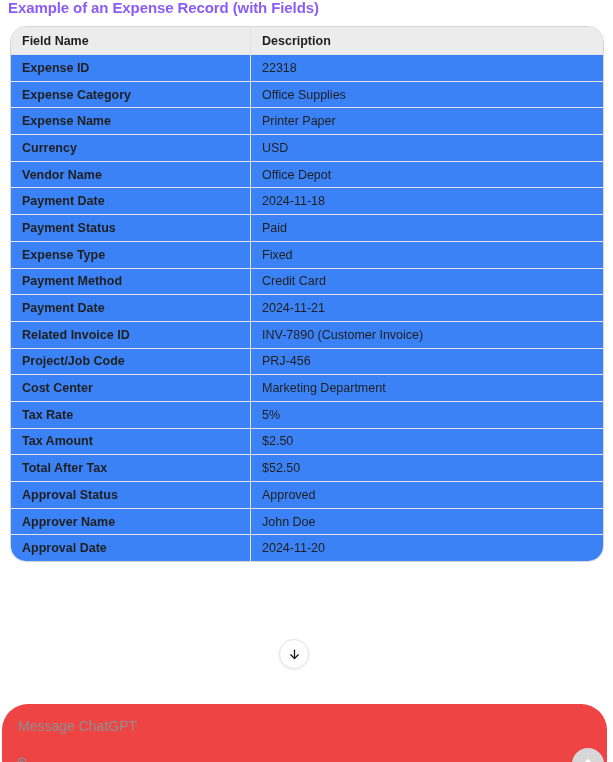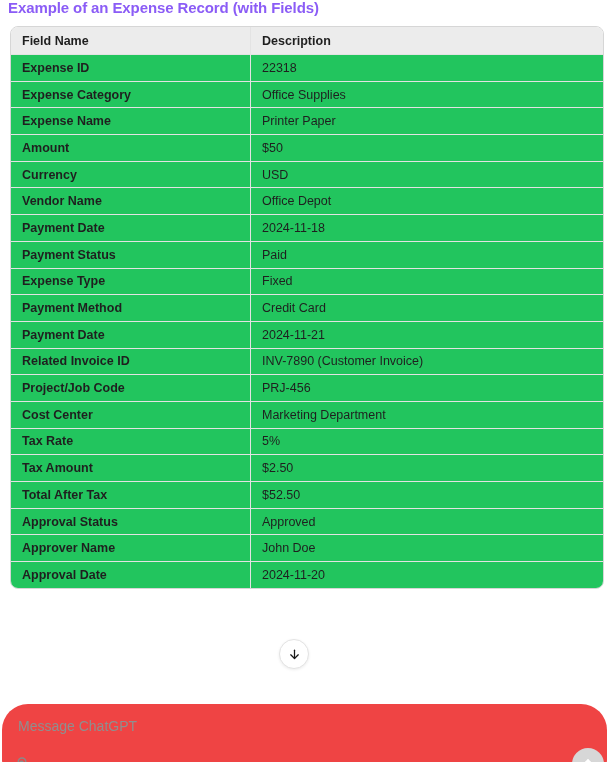--- a/index.html
+++ b/index.html
@@ -17,21 +17,21 @@
     font-weight: 700;
     color: #8b5cf6;
     letter-spacing: -0.1px;
     white-space: nowrap;
   }
   .table-wrap {
     position: absolute;
     left: 10px; top: 26px;
     width: 594px;
     border: 1px solid #d6d6d6;
-    border-radius: 8px;
+    border-radius: 16px;
     overflow: hidden;
     background: #ffffff;
   }
   table.expense-table {
     width: 100%;
     border-collapse: separate;
     border-spacing: 0;
     font-size: 12.5px;
     color: #1f1f1f;
   }
@@ -41,21 +41,21 @@
     font-weight: 600;
     height: 27px;
     padding: 0 0 0 11px;
     vertical-align: middle;
   }
   table.expense-table td {
     height: 26.7px;
     padding: 0 0 0 11px;
     vertical-align: middle;
     border-top: 1px solid #e3e3e3;
-    background: #22c55e;
+    background: #3b82f6;
   }
   table.expense-table th:first-child,
   table.expense-table td:first-child {
     width: 240px;
     border-right: 1px solid #e3e3e3;
   }
   table.expense-table td.field-cell { font-weight: 600; }
   table.expense-table td.desc-cell  { font-weight: 400; }
 
   .scroll-btn {
@@ -128,24 +128,20 @@
           <td class="field-cell">Expense ID</td>
           <td class="desc-cell">22318</td>
         </tr>
         <tr>
           <td class="field-cell">Expense Category</td>
           <td class="desc-cell">Office Supplies</td>
         </tr>
         <tr>
           <td class="field-cell">Expense Name</td>
           <td class="desc-cell">Printer Paper</td>
-        </tr>
-        <tr>
-          <td class="field-cell">Amount</td>
-          <td class="desc-cell">$50</td>
         </tr>
         <tr>
           <td class="field-cell">Currency</td>
           <td class="desc-cell">USD</td>
         </tr>
         <tr>
           <td class="field-cell">Vendor Name</td>
           <td class="desc-cell">Office Depot</td>
         </tr>
         <tr>

